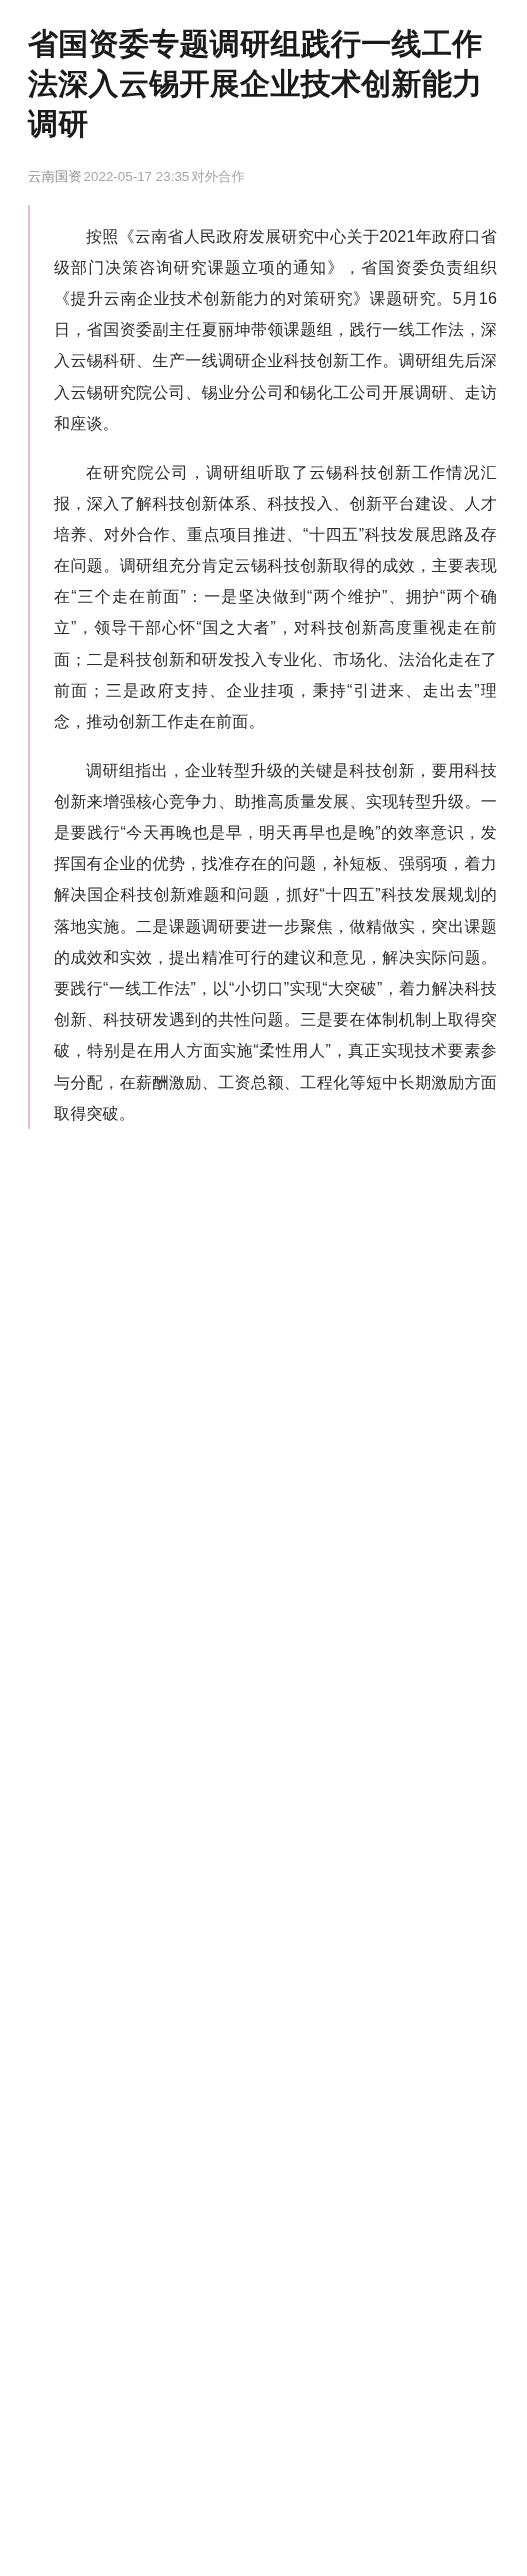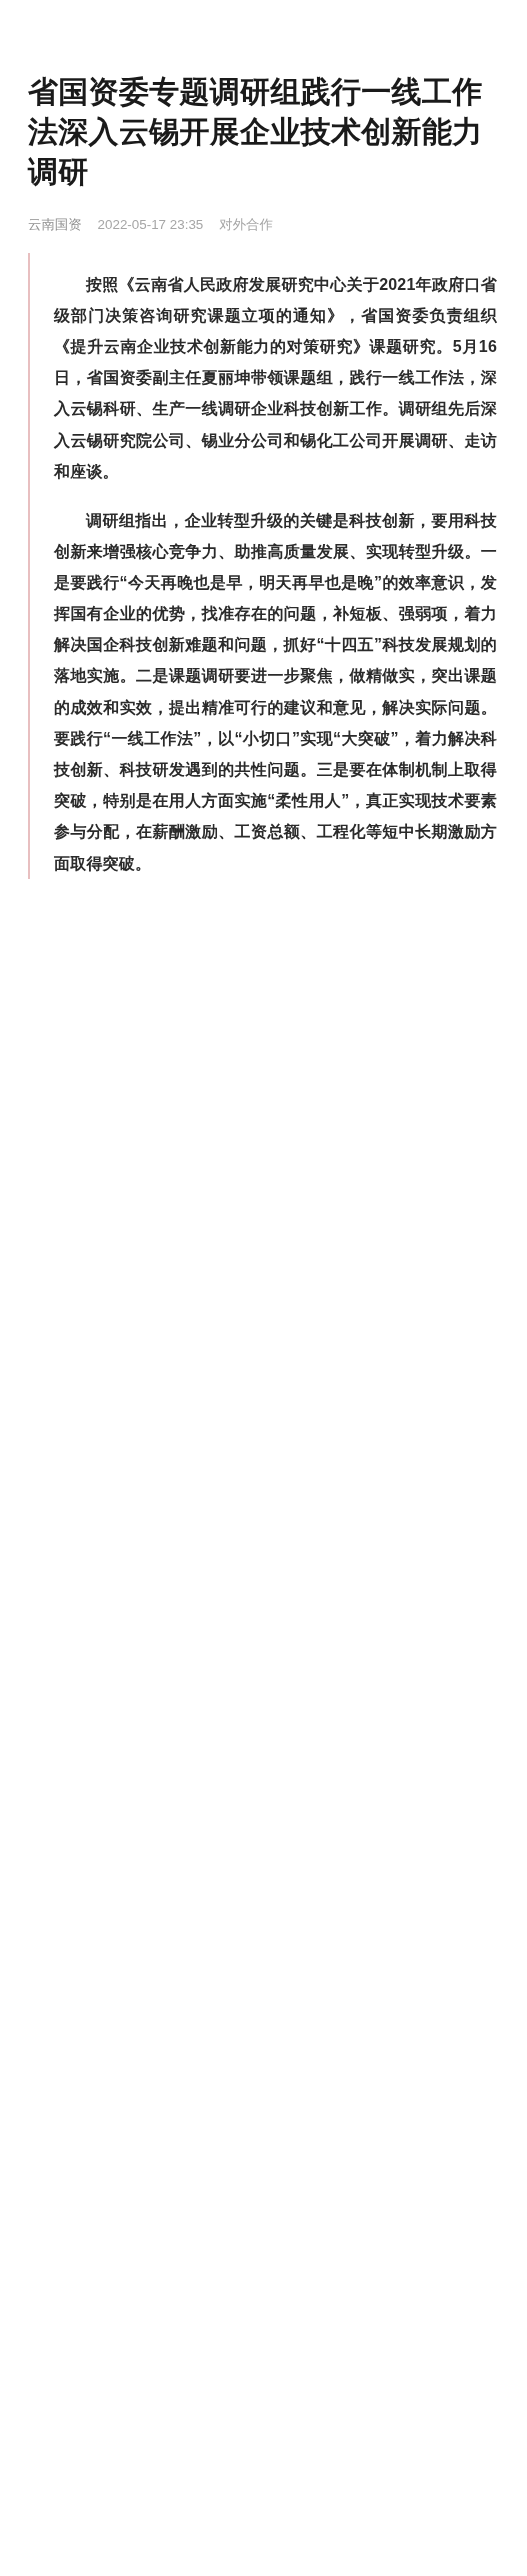--- a/index.html
+++ b/index.html
@@ -11,55 +11,53 @@
   body {
     width: 528px;
     min-height: 4040px;
     font-family: "Liberation Sans", sans-serif;
     color: #222222;
     -webkit-font-smoothing: antialiased;
   }
   .page {
     width: 528px;
     padding: 24px 31px 31px 28px;
-    margin-top: 48px;
   }
   .headline {
     font-size: 30px;
     line-height: 1.34;
     font-weight: bold;
     color: #1a1a1a;
     letter-spacing: 0.3px;
     margin: 0 0 24px 0;
     font-family: "Liberation Sans", sans-serif;
   }
   .meta-row {
     display: flex;
     align-items: flex-start;
-    gap: 16px;
+    gap: 2px;
     margin-bottom: 20.6px;
     font-size: 13.4px;
     color: #9b9b9b;
     line-height: 1.2;
   }
   .meta-source {
     color: #8f8f8f;
   }
   .meta-date {
     color: #a6a6a6;
   }
   .meta-author {
     color: #a6a6a6;
   }
   .article-body {
     border-left: 2.1px solid #e8bfc0;
     padding-left: 0;
     margin-left: 0;
     position: relative;
-    font-weight: bold;
   }
   .article-inner {
     padding: 15.5px 0 0 24px;
   }
   .article-inner p {
     font-size: 16px;
     line-height: 1.95;
     color: #2b2b2b;
     margin: 0 0 17.5px 0;
     text-align: justify;
@@ -80,18 +78,19 @@
 
   <div class="meta-row">
     <span class="meta-source">云南国资</span>
     <span class="meta-date">2022-05-17 23:35</span>
     <span class="meta-author">对外合作</span>
   </div>
 
   <div class="article-body">
     <div class="article-inner">
       <p>按照《云南省人民政府发展研究中心关于2021年政府口省级部门决策咨询研究课题立项的通知》，省国资委负责组织《提升云南企业技术创新能力的对策研究》课题研究。5月16日，省国资委副主任夏丽坤带领课题组，践行一线工作法，深入云锡科研、生产一线调研企业科技创新工作。调研组先后深入云锡研究院公司、锡业分公司和锡化工公司开展调研、走访和座谈。</p>
+      <p>在研究院公司，调研组听取了云锡科技创新工作情况汇报，深入了解科技创新体系、科技投入、创新平台建设、人才培养、对外合作、重点项目推进、“十四五”科技发展思路及存在问题。调研组充分肯定云锡科技创新取得的成效，主要表现在“三个走在前面”：一是坚决做到“两个维护”、拥护“两个确立”，领导干部心怀“国之大者”，对科技创新高度重视走在前面；二是科技创新和研发投入专业化、市场化、法治化走在了前面；三是政府支持、企业挂项，秉持“引进来、走出去”理念，推动创新工作走在前面。</p>
       <p>调研组指出，企业转型升级的关键是科技创新，要用科技创新来增强核心竞争力、助推高质量发展、实现转型升级。一是要践行“今天再晚也是早，明天再早也是晚”的效率意识，发挥国有企业的优势，找准存在的问题，补短板、强弱项，着力解决国企科技创新难题和问题，抓好“十四五”科技发展规划的落地实施。二是课题调研要进一步聚焦，做精做实，突出课题的成效和实效，提出精准可行的建议和意见，解决实际问题。要践行“一线工作法”，以“小切口”实现“大突破”，着力解决科技创新、科技研发遇到的共性问题。三是要在体制机制上取得突破，特别是在用人方面实施“柔性用人”，真正实现技术要素参与分配，在薪酬激励、工资总额、工程化等短中长期激励方面取得突破。</p>
     </div>
   </div>
 
 </div>
 
 
 </body></html>

